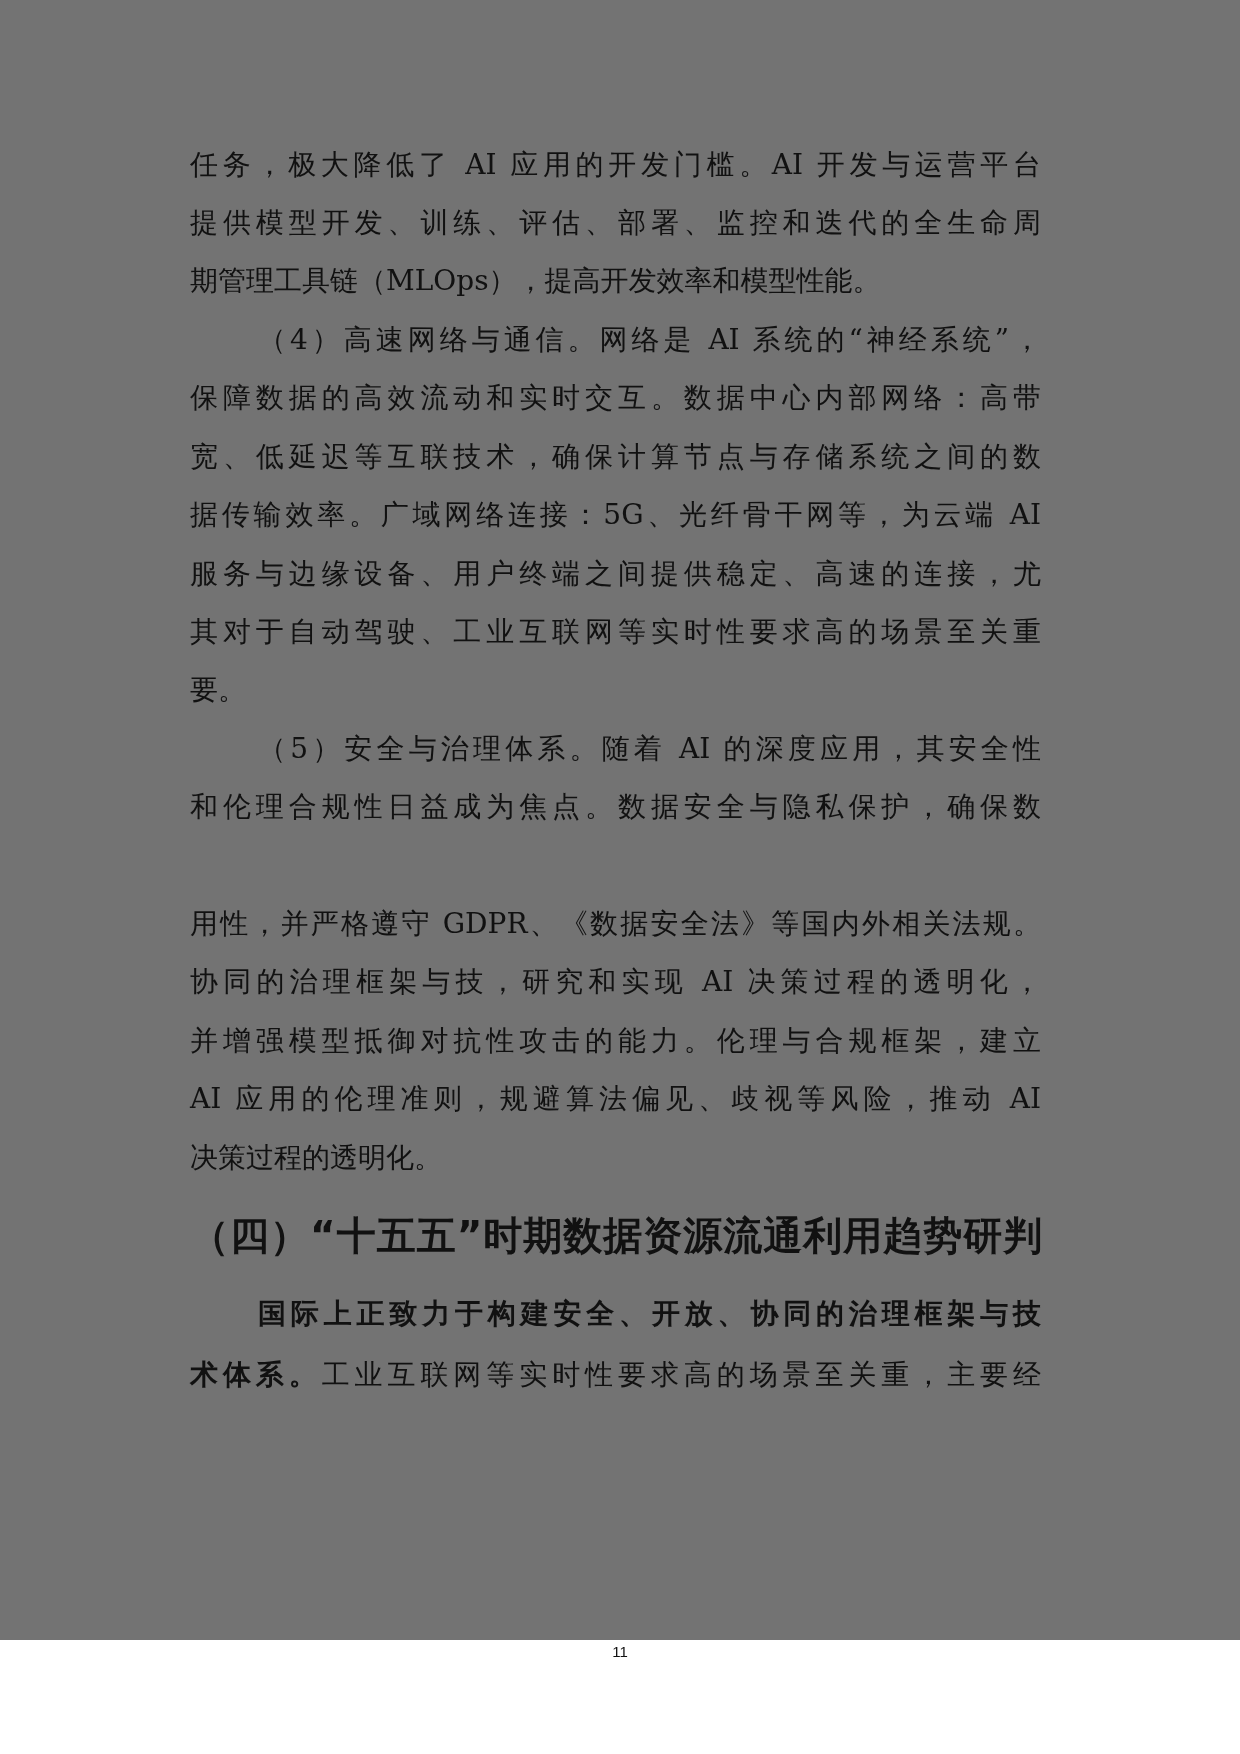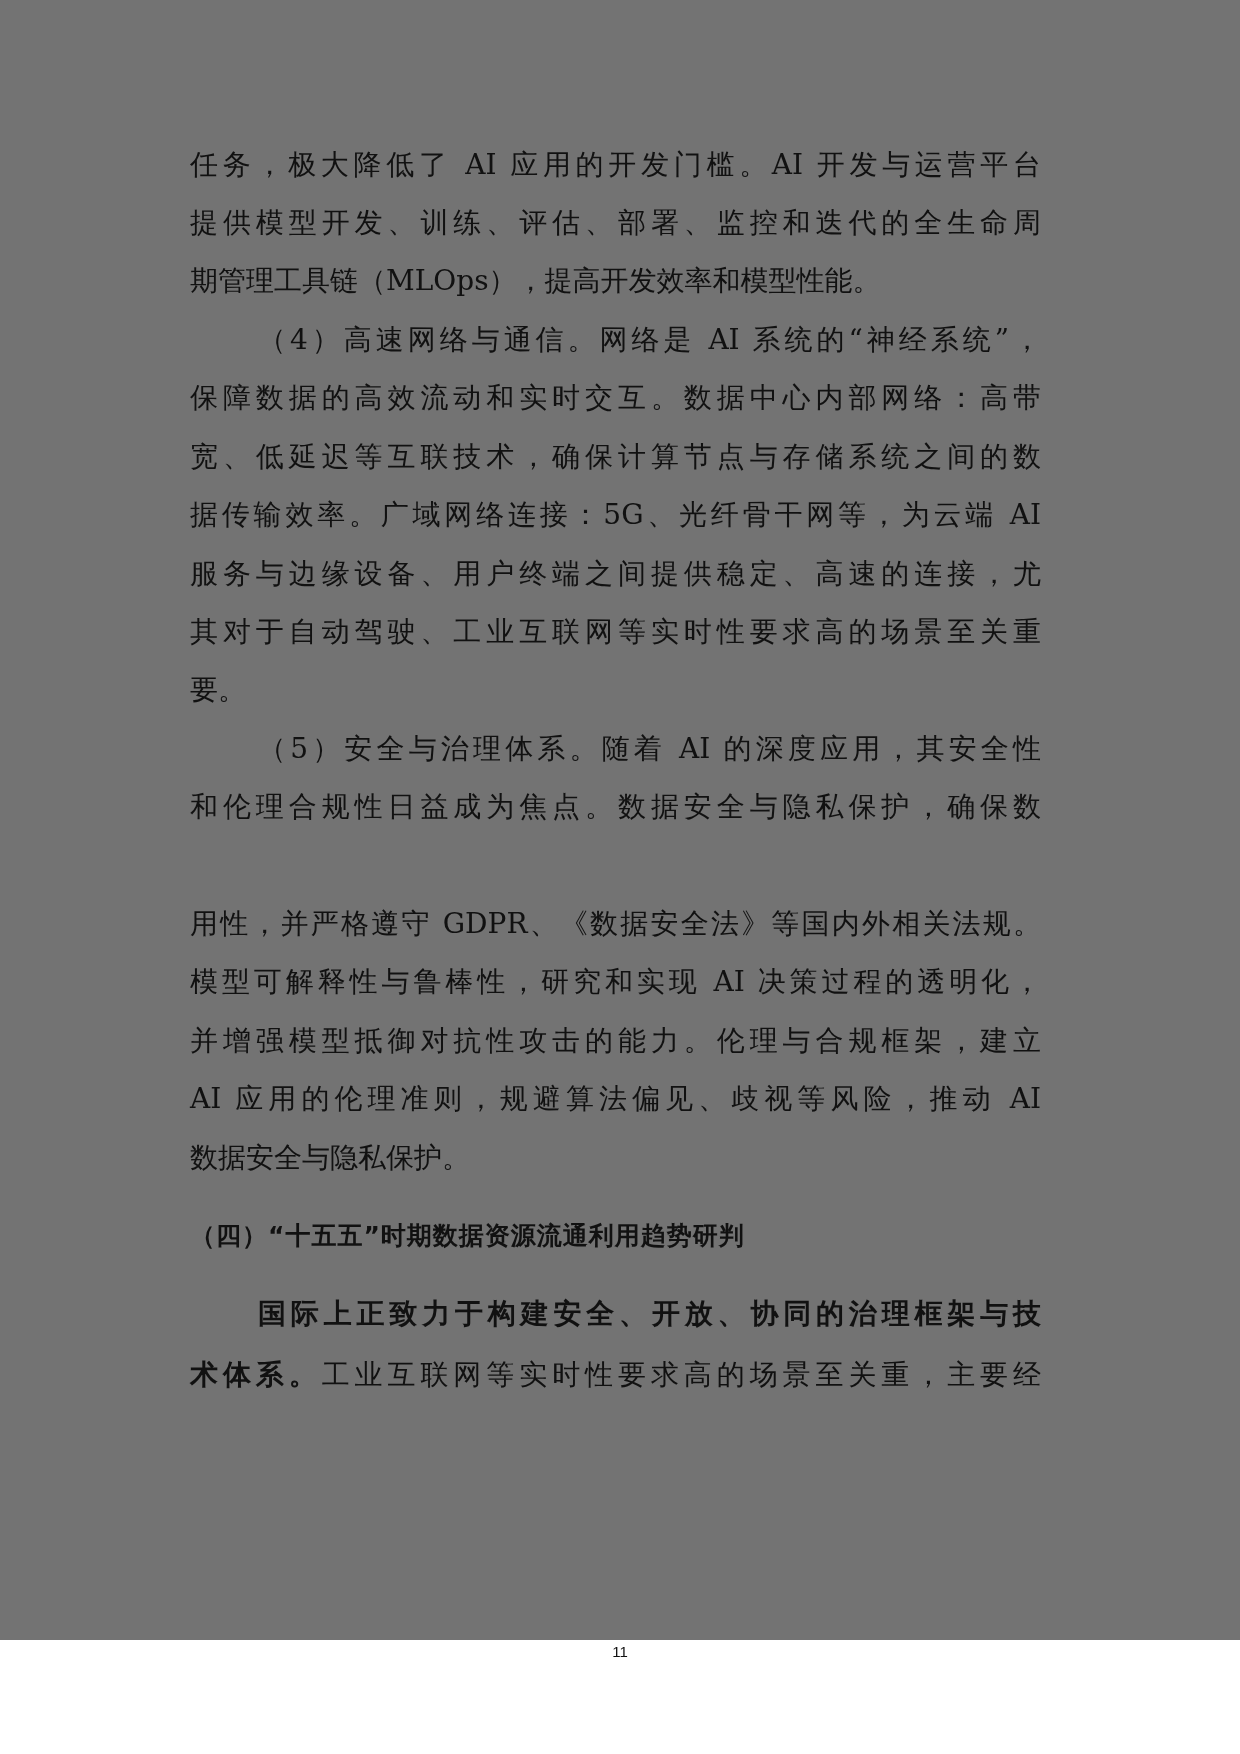--- a/index.html
+++ b/index.html
@@ -41,21 +41,21 @@
     }
     .line.indent {
       left: 258px;
       width: 783px;
     }
     .heading {
       position: absolute;
       left: 190px;
       width: 760px;
       height: 44px;
-      font-size: 25px;
+      font-size: 39px;
       line-height: 44px;
       white-space: nowrap;
       font-family: "DejaVu Sans", "Liberation Sans", sans-serif;
       font-weight: bold;
       letter-spacing: 1px;
     }
     .bold {
       font-family: "DejaVu Sans", "Liberation Sans", sans-serif;
       font-weight: bold;
     }
@@ -87,24 +87,24 @@
   <div class="line" style="top:437px;">宽、低延迟等互联技术，确保计算节点与存储系统之间的数</div>
   <div class="line" style="top:378px;">保障数据的高效流动和实时交互。数据中心内部网络：高带</div>
   <div class="line" style="top:495px;">据传输效率。广域网络连接：5G、光纤骨干网等，为云端 AI</div>
   <div class="line" style="top:554px;">服务与边缘设备、用户终端之间提供稳定、高速的连接，尤</div>
   <div class="line" style="top:612px;">其对于自动驾驶、工业互联网等实时性要求高的场景至关重</div>
   <div class="line last" style="top:670px;">要。</div>
 
   <div class="line indent" style="top:729px;">（5）安全与治理体系。随着 AI 的深度应用，其安全性</div>
   <div class="line" style="top:787px;">和伦理合规性日益成为焦点。数据安全与隐私保护，确保数</div>
   <div class="line" style="top:904px;">用性，并严格遵守 GDPR、《数据安全法》等国内外相关法规。</div>
-  <div class="line" style="top:962px;">模型可解释性与鲁棒性，研究和实现 AI 决策过程的透明化，</div>
+  <div class="line" style="top:962px;">协同的治理框架与技，研究和实现 AI 决策过程的透明化，</div>
   <div class="line" style="top:1021px;">并增强模型抵御对抗性攻击的能力。伦理与合规框架，建立</div>
   <div class="line" style="top:1079px;">AI 应用的伦理准则，规避算法偏见、歧视等风险，推动 AI</div>
-  <div class="line last" style="top:1138px;">数据安全与隐私保护。</div>
+  <div class="line last" style="top:1138px;">决策过程的透明化。</div>
 
   <div class="heading" style="top:1214px;">（四）“十五五”时期数据资源流通利用趋势研判</div>
 
   <div class="line indent bold" style="top:1262px;margin-top:32px;">国际上正致力于构建安全、开放、协同的治理框架与技</div>
   <div class="line" style="top:1355px;"><span class="bold">术体系。</span><span class="sans">工业互联网等实时性要求高的场景至关重，主要经</span></div>
 
   <div class="page-number">11</div>
 
 </div>
 

